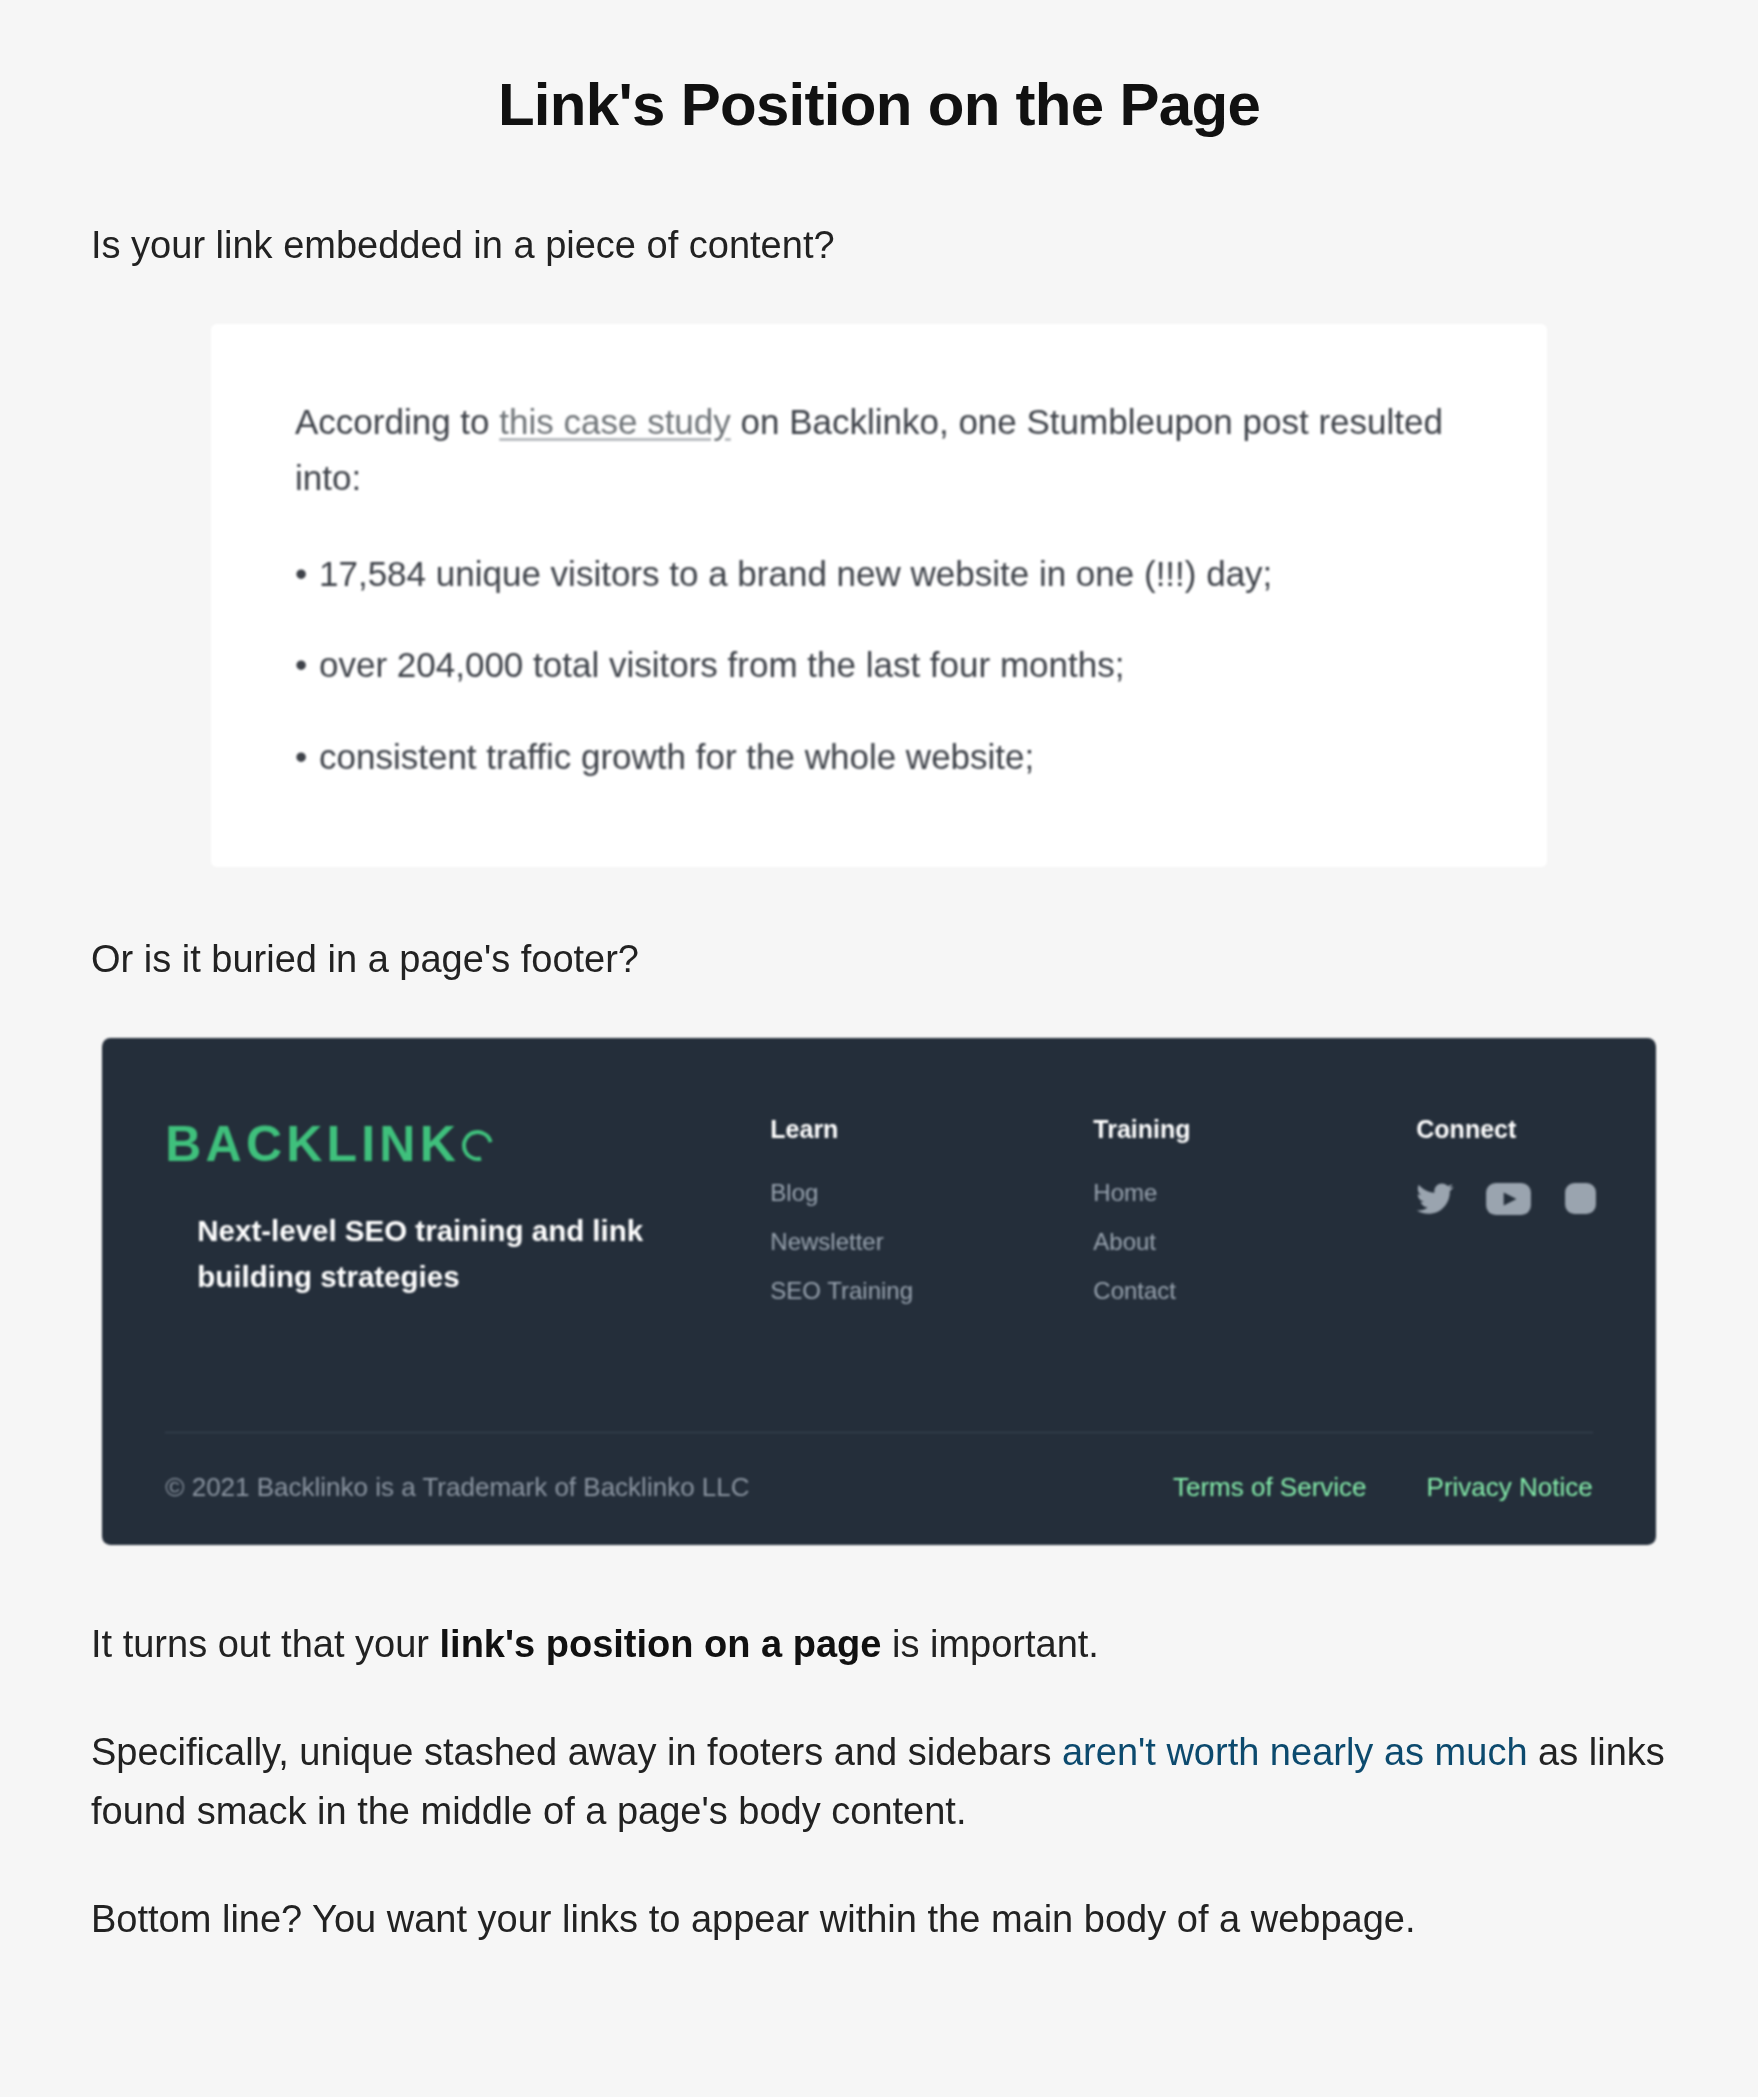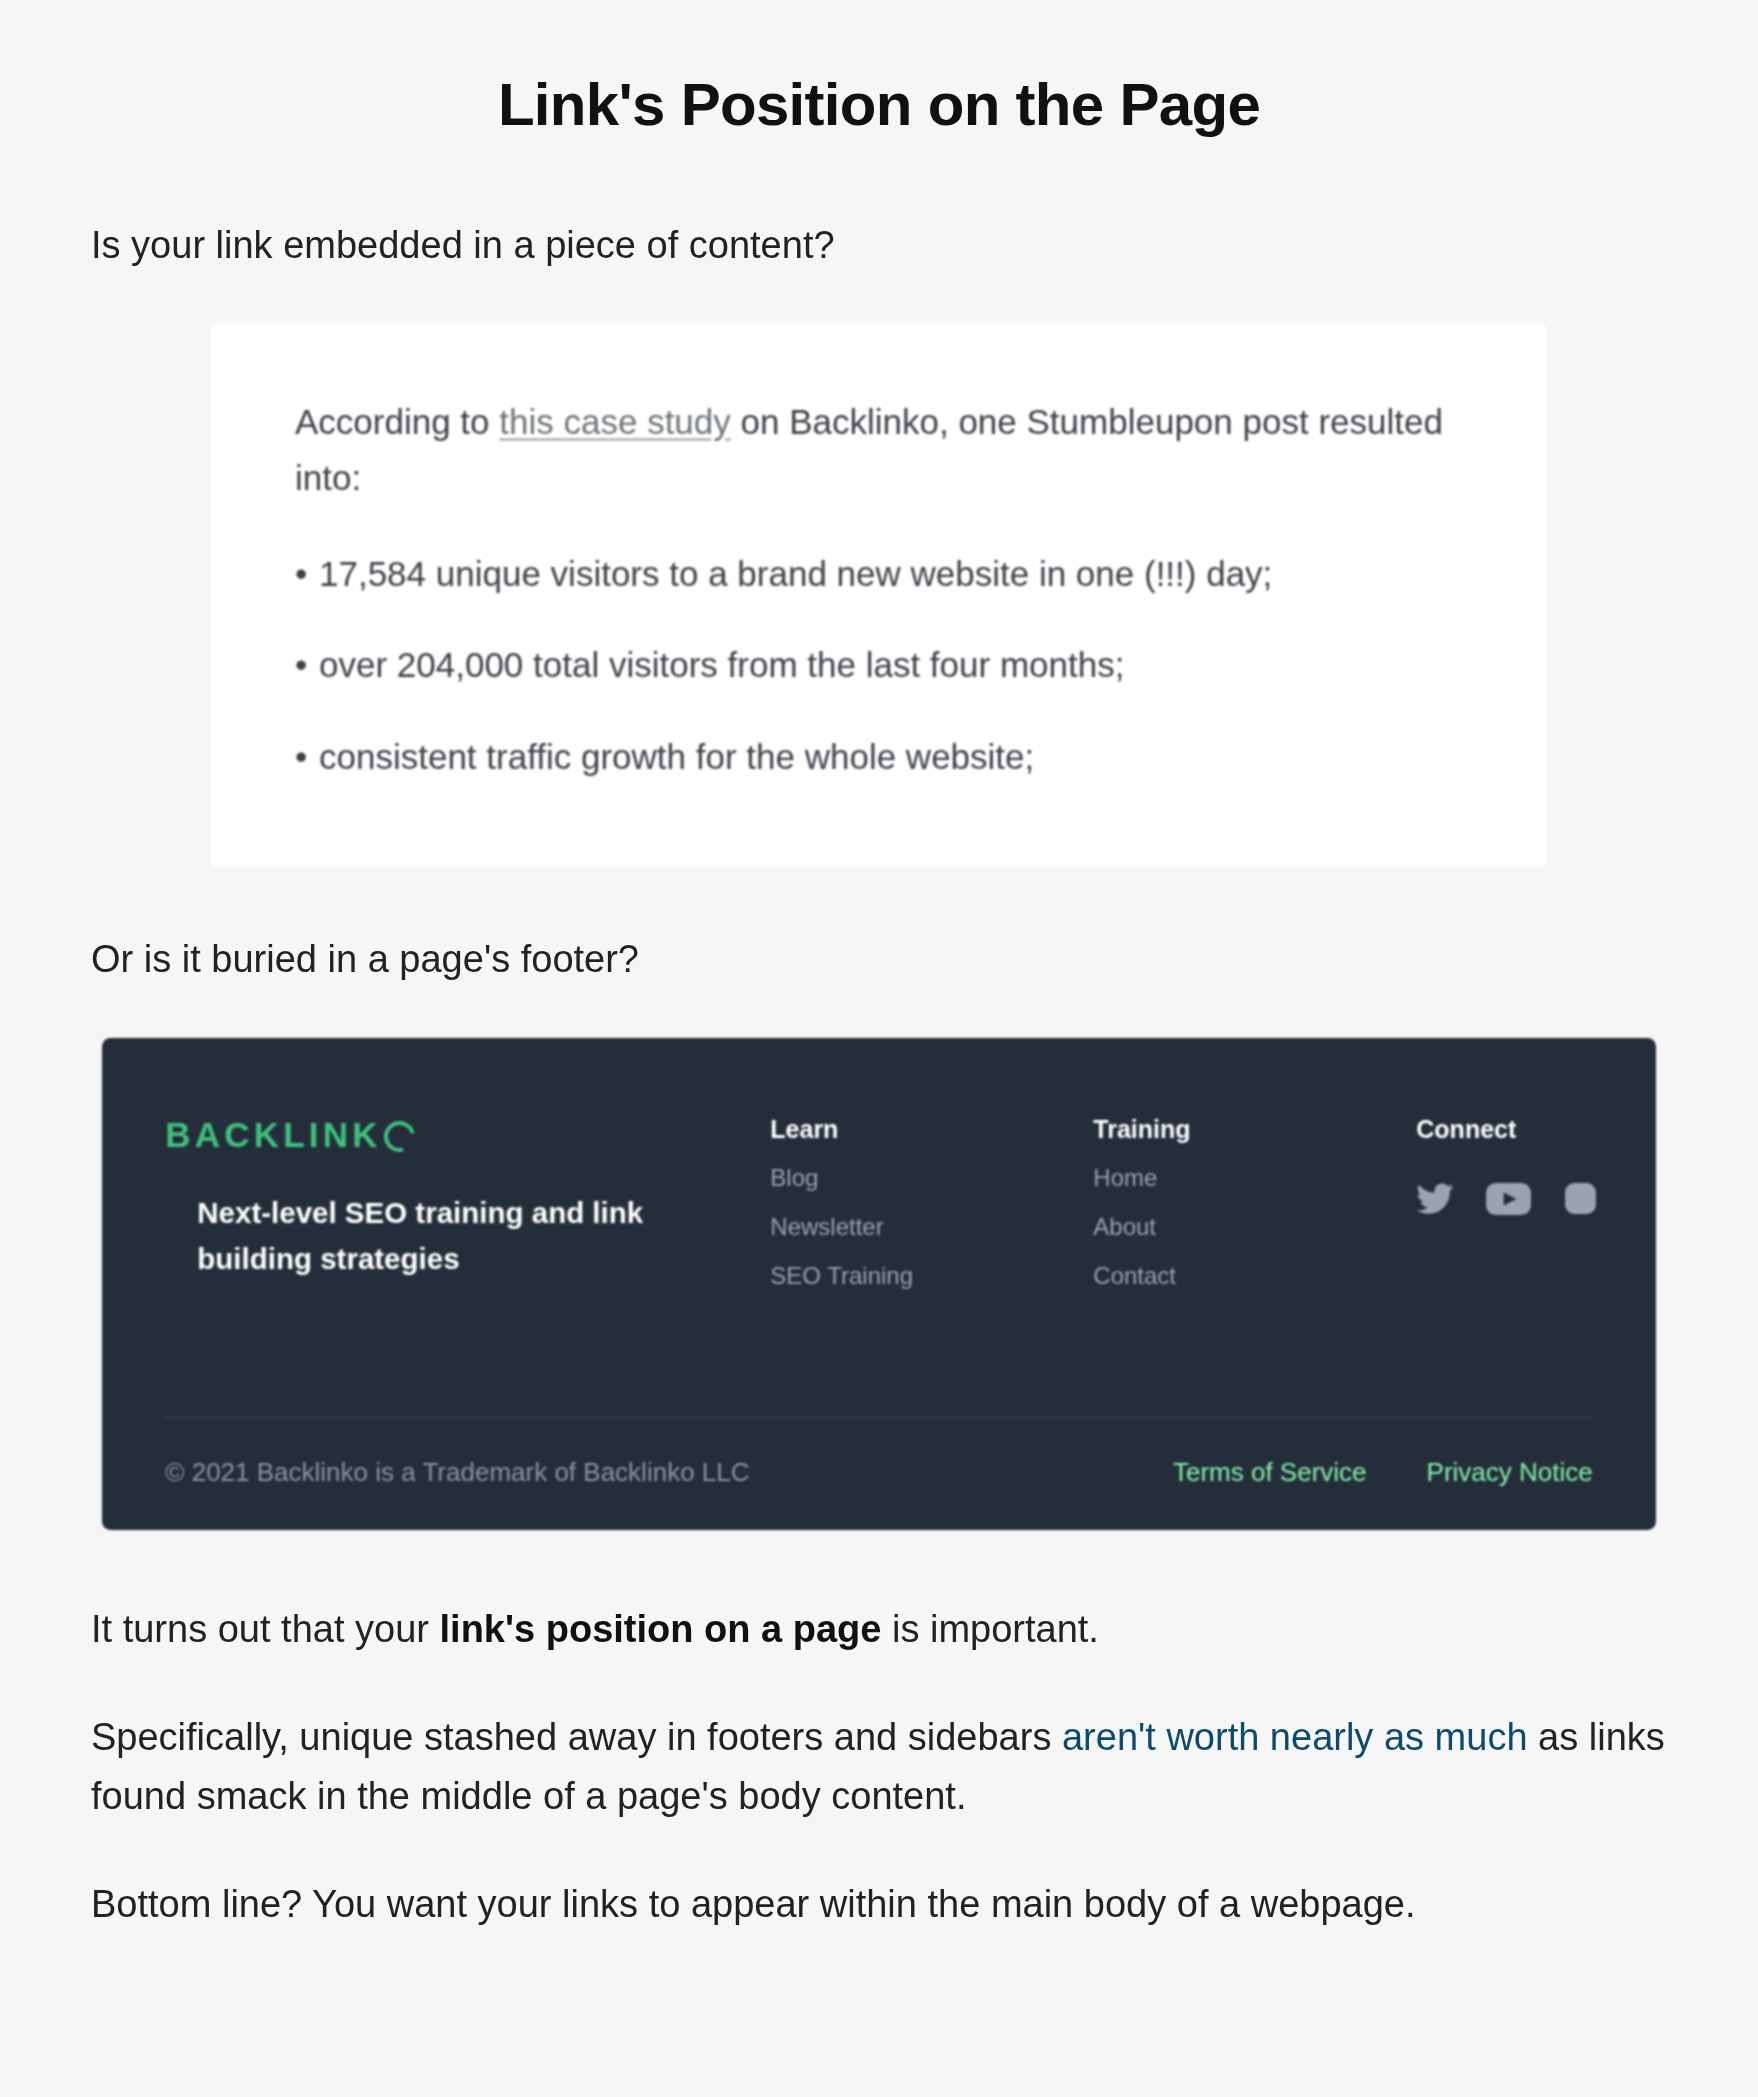--- a/index.html
+++ b/index.html
@@ -75,21 +75,21 @@
     filter: blur(0.8px);
   }
   .footer-top {
     display: flex;
     align-items: flex-start;
     gap: 28px;
     padding-bottom: 106px;
   }
   .footer-brandcol { flex: 0 0 577px; }
   .footer-brand {
-    font-size: 35px;
+    font-size: 50px;
     font-weight: 800;
     letter-spacing: 4.2px;
     color: #3fc07c;
     margin-bottom: 35px;
     display: flex;
     align-items: center;
   }
   .footer-brand .o-icon {
     display: inline-block;
     width: 31px; height: 31px;
@@ -107,21 +107,21 @@
     font-weight: 700;
     color: #ffffff;
     max-width: 471px;
     margin-left: 32px;
   }
   .footer-col { flex: 0 0 295px; }
   .footer-col h4 {
     font-size: 25px;
     font-weight: 700;
     color: #fff;
-    margin-bottom: 20px;
+    margin-bottom: 35px;
   }
   .footer-col ul { list-style: none; }
   .footer-col li {
     font-size: 24px;
     color: #98a3af;
     margin-bottom: 21px;
   }
   .footer-connect { flex: 1; }
   .footer-connect h4 {
     font-size: 25px;

